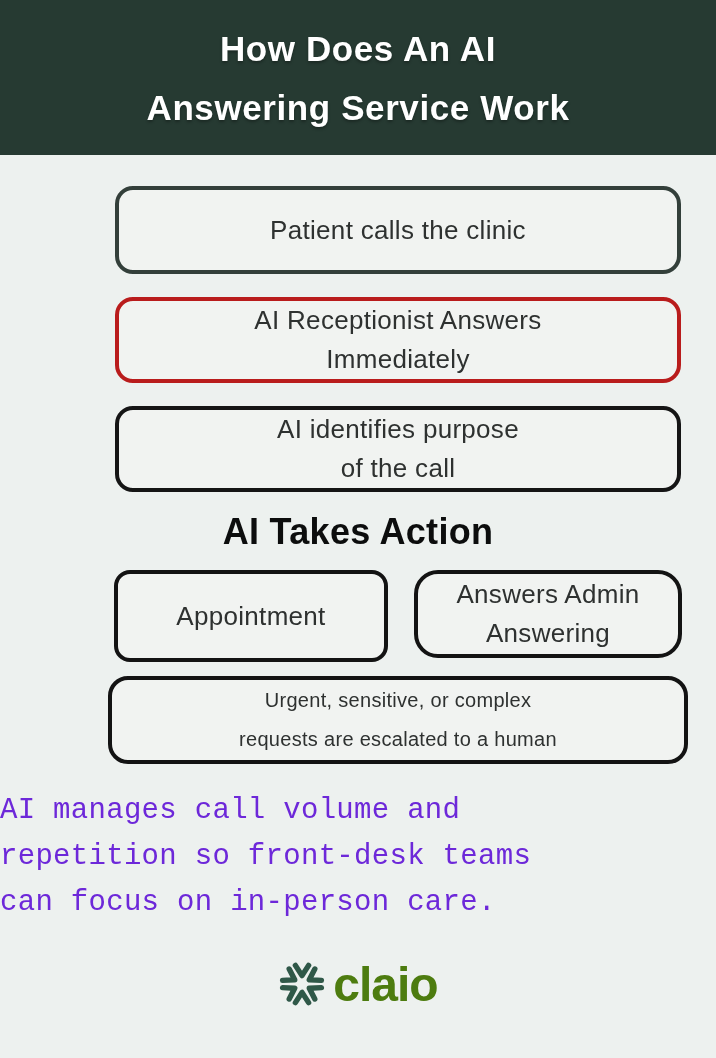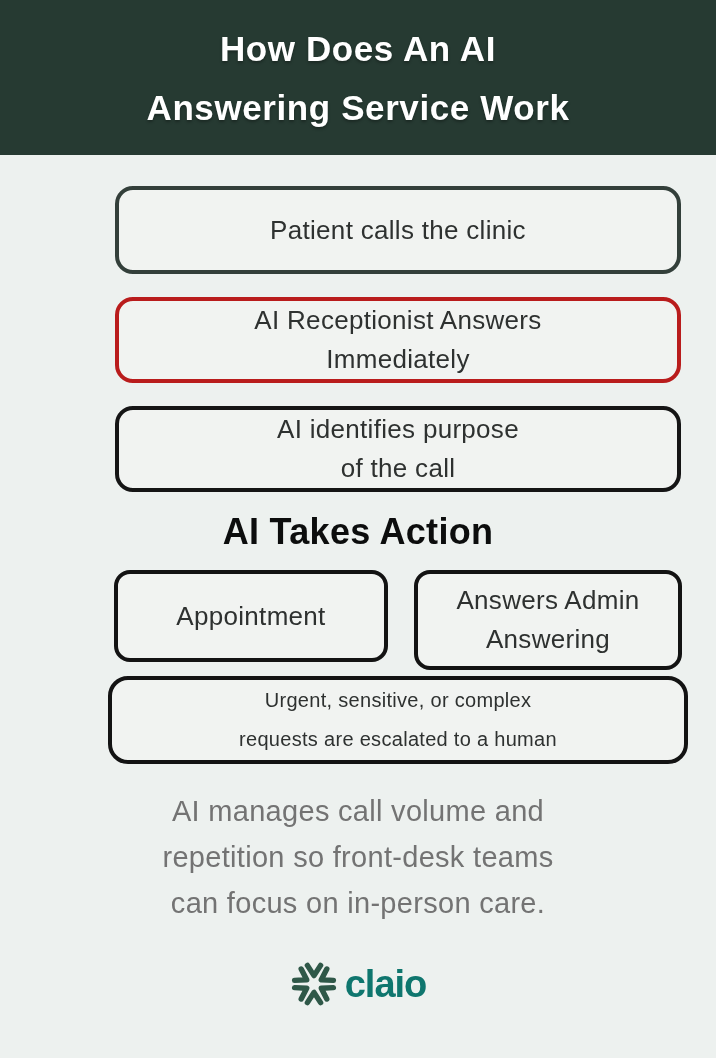--- a/index.html
+++ b/index.html
@@ -47,39 +47,39 @@
   }
   .step-1{left:75px;top:186px;width:566px;height:88px;border:4px solid #333f3a;}
   .step-2{left:75px;top:297px;width:566px;height:86px;border:4px solid #b91c1c;}
   .step-3{left:75px;top:406px;width:566px;height:86px;border:4px solid #151515;}
   .action-heading{
     position:absolute;left:0;top:506px;width:716px;height:52px;
     line-height:52px;text-align:center;
     font-size:36px;font-weight:700;color:#0c0d0d;letter-spacing:.3px;
   }
   .action-1{left:74px;top:570px;width:274px;height:92px;border:4px solid #131313;border-radius:16px;}
-  .action-2{left:374px;top:570px;width:268px;height:100px;border:4px solid #131313;border-radius:16px;}
+  .action-2{left:374px;top:570px;width:268px;height:88px;border:4px solid #131313;border-radius:24px;}
   .escalation{left:68px;top:676px;width:580px;height:88px;border:4px solid #131313;border-radius:20px;}
   .escalation .b-line{font-size:20px;line-height:39px;}
   
   .summary{
     position:absolute;left:0;top:788px;width:716px;
-    text-align:center;
-    font-size:29px;color:#737373;letter-spacing:.3px;
+    font-size:29px;color:#6d28d9;letter-spacing:.3px;
     line-height:46px;
+    font-family:Liberation Mono, monospace;
   }
   .summary .s-line{display:block;white-space:nowrap;}
   
   .logo{
     position:absolute;left:0;top:948px;width:716px;height:72px;
     display:flex;justify-content:center;align-items:center;gap:7px;
   }
   .logo-text{
-    font-size:38px;font-weight:700;letter-spacing:-1px;
-    color:#0f766e;
+    font-size:48px;font-weight:700;letter-spacing:-1px;
+    color:#4d7c0f;
   }
   .logo-icon{display:block;}
 </style>
 </head>
 <body>
 
 <div class="canvas">
 
   <div class="header">
     <div class="t-line">How Does An AI</div>

